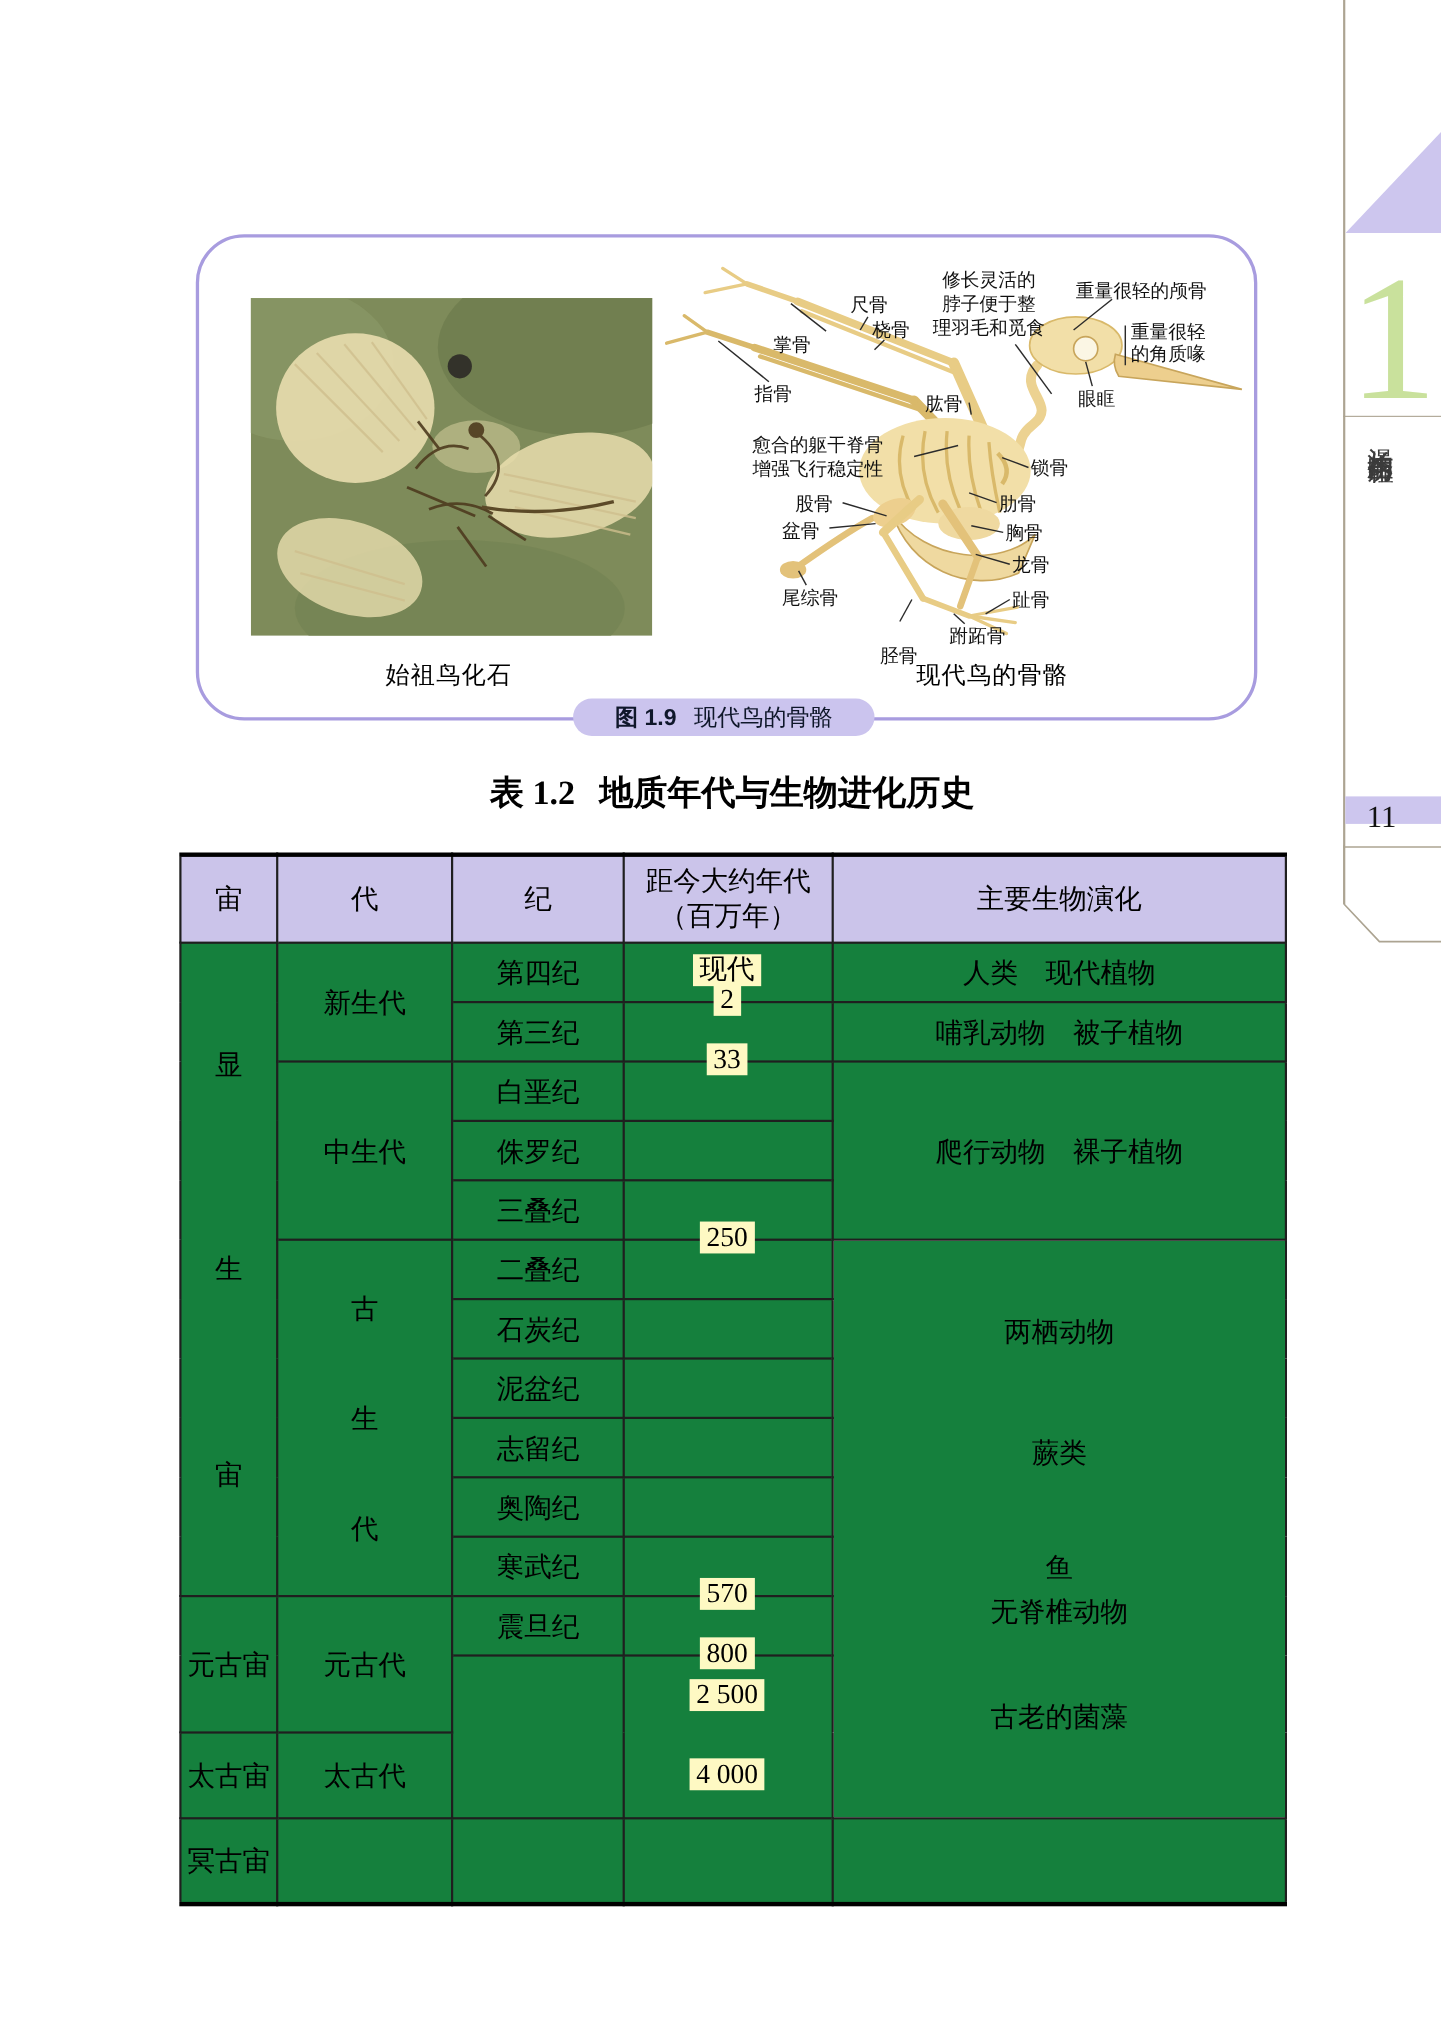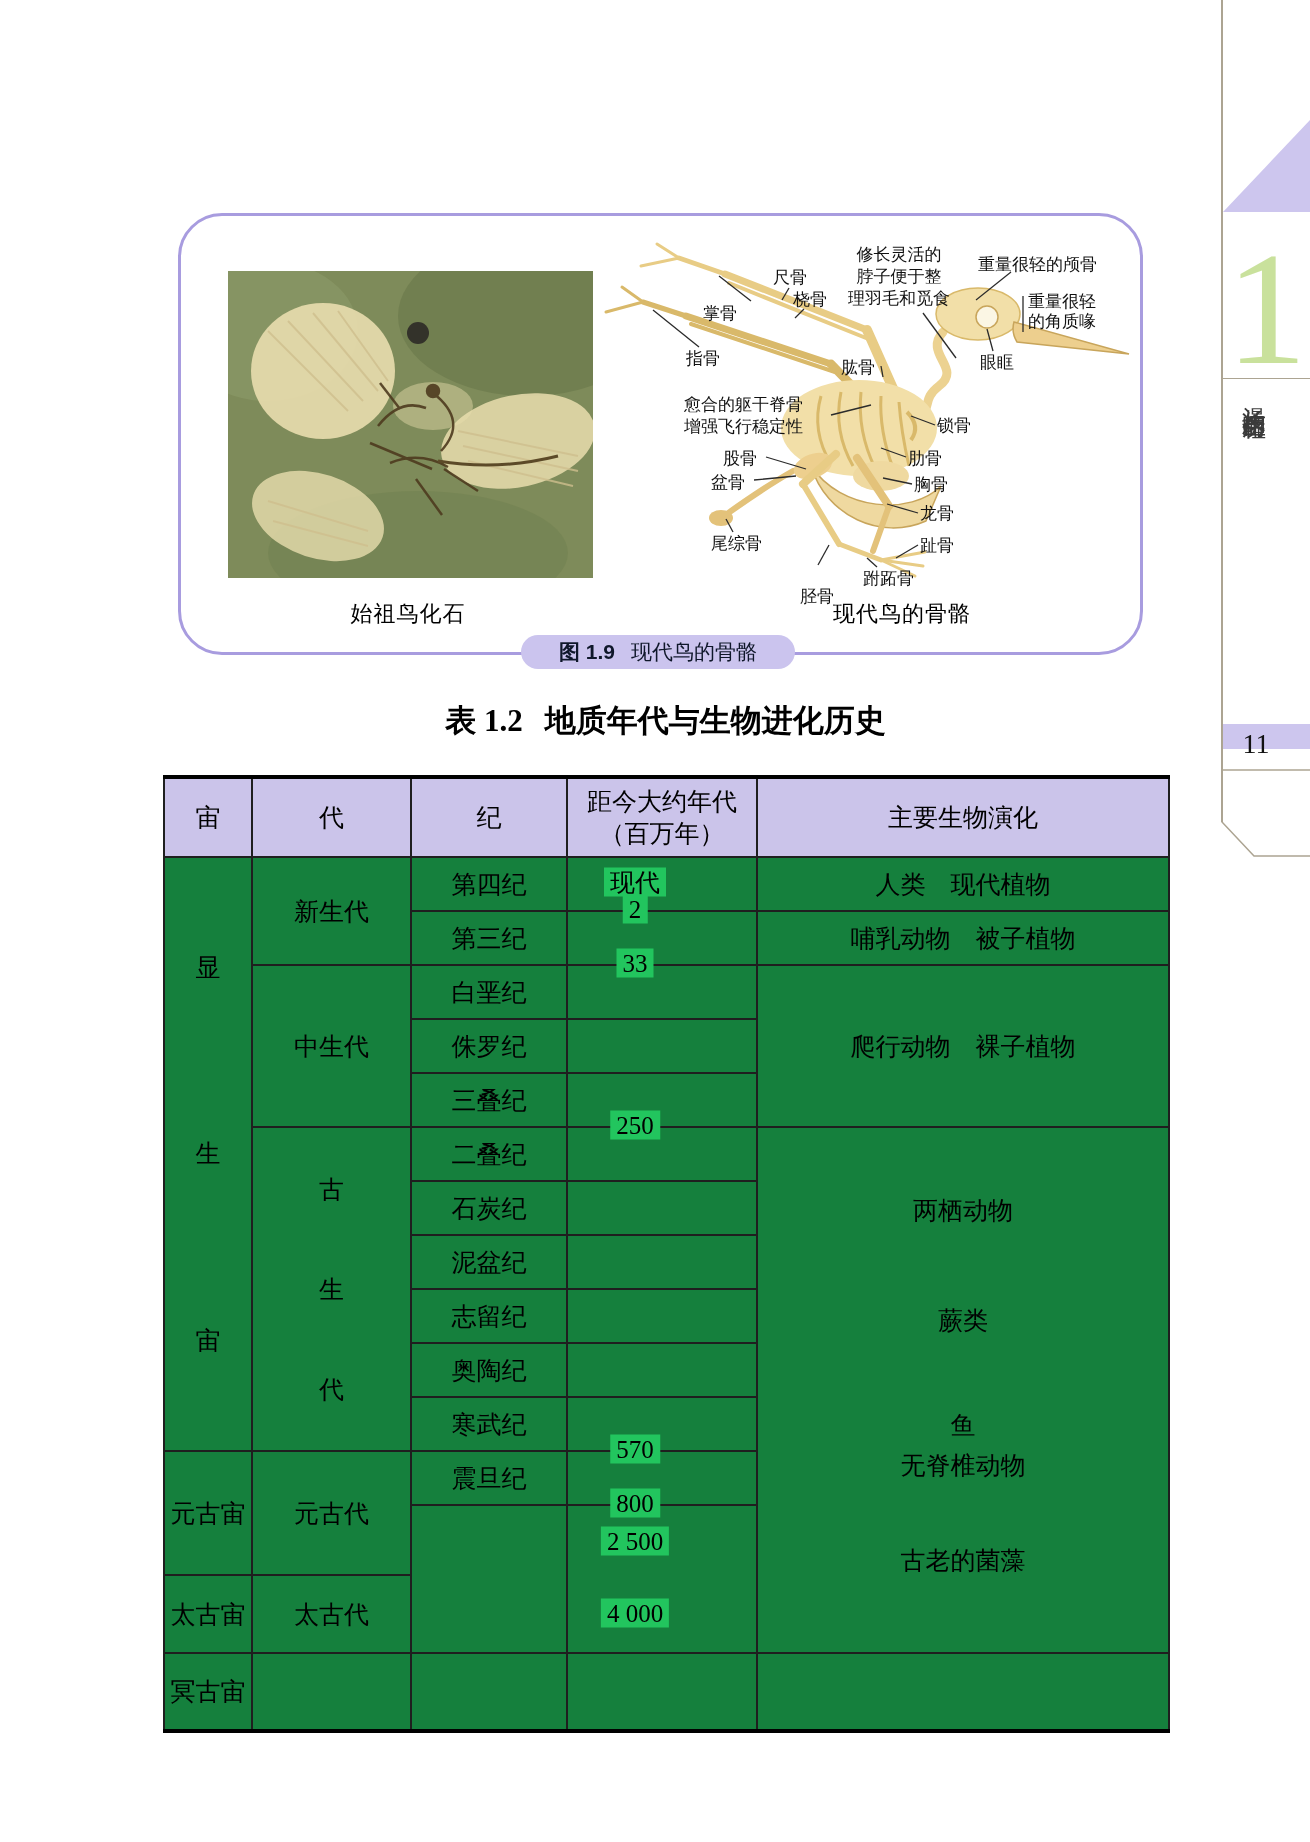--- a/index.html
+++ b/index.html
@@ -49,22 +49,22 @@
     font-size:25px; text-align:center; vertical-align:middle; padding:0;
   }
   table.geo thead td { background:#CBC4EA; height:80px; line-height:32px; }
   tr.h54 { height:54px; } tr.h70 { height:70px; } tr.h78 { height:78px; }
   .vstack { display:flex; flex-direction:column; justify-content:space-around; align-items:center; margin:0 auto; }
   .vstack.eon { height:560px; }
   .vstack.era { height:300px; }
   td.evo-big { position:relative; }
   .evo-item { position:absolute; left:0; right:0; text-align:center; font-size:25px; }
   .marker {
-    position:absolute; left:472px; transform:translate(-50%,-50%);
-    background:#22c55e; padding:0 6px; font-size:25px; line-height:29px;
+    position:absolute; left:498px; transform:translate(-50%,-50%);
+    background:#fef9c3; padding:0 6px; font-size:25px; line-height:29px;
     white-space:nowrap; z-index:2;
   }
 
   
   .side-vline { position:absolute; left:1221px; top:0; width:2px; height:822px; background:#ACA492; }
   .side-triangle {
     position:absolute; left:1223px; top:120px; width:87px; height:92px;
     background:#CDC6EE; clip-path:polygon(0 100%, 100% 100%, 100% 0);
   }
   .chapter-number {

